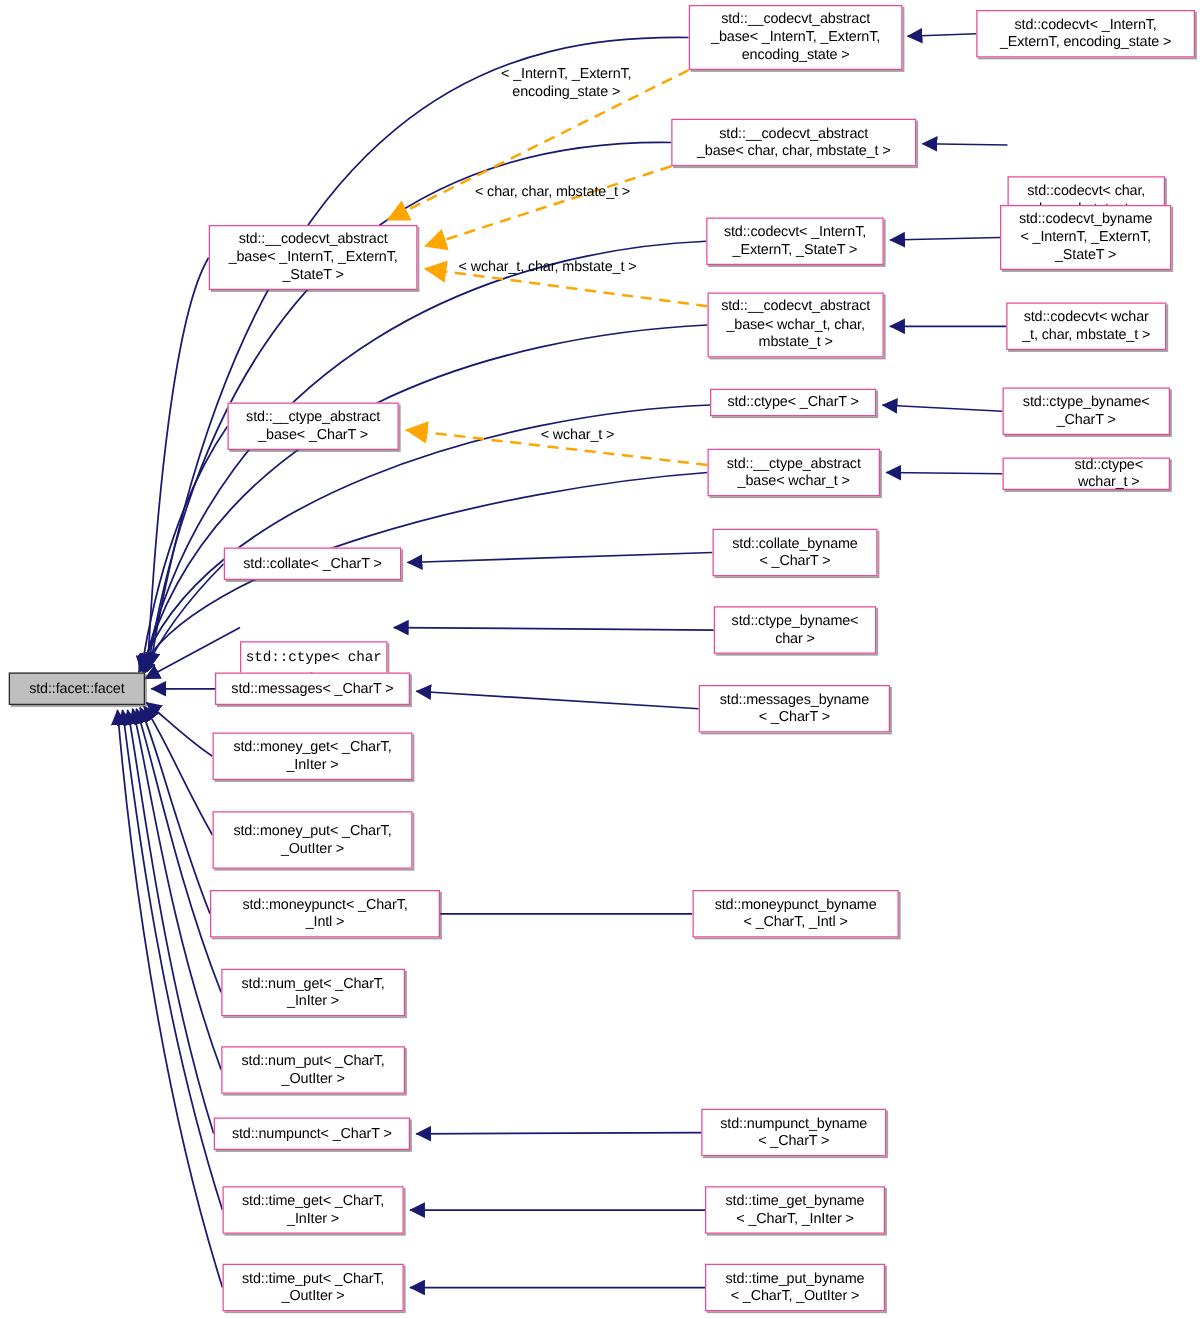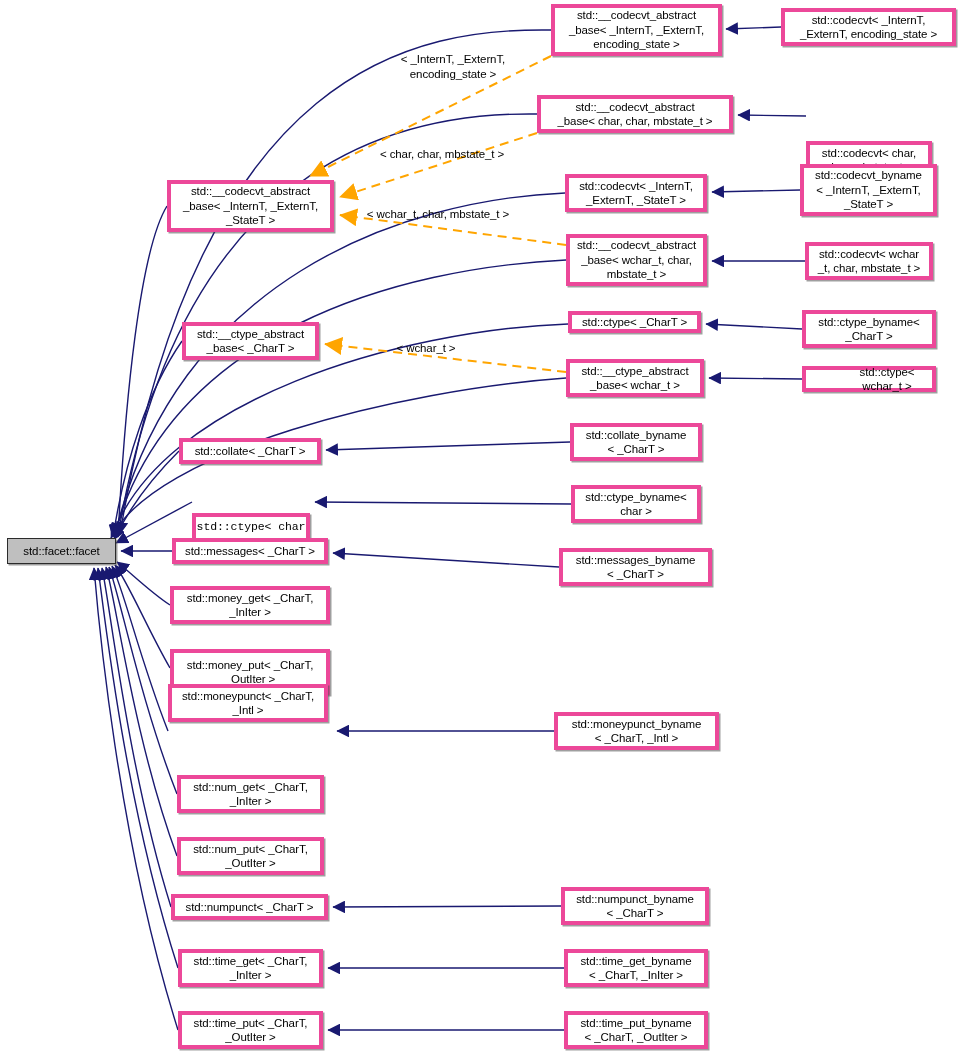--- a/index.html
+++ b/index.html
@@ -19,21 +19,21 @@
     position: absolute;
     left: 0;
     top: 0;
     width: 963px;
     height: 1055px;
     pointer-events: none;
   }
   .node {
     position: absolute;
     box-sizing: border-box;
-    border: 4px solid #ec4899;
+    border: 1px solid #ec4899;
     background: #ffffff;
     color: #000000;
     font-size: 11.5px;
     line-height: 14.5px;
     text-align: center;
     display: flex;
     align-items: center;
     justify-content: center;
     white-space: pre-line;
     box-shadow: 1.5px 1.5px 0 rgba(80,80,80,0.55);
@@ -152,21 +152,21 @@
   <div class="node" style="left:192px; top:513px; width:118px; height:43px;font-family:Liberation Mono, monospace;">std::ctype&lt; char &gt;</div>
   <div class="node" style="left:571px; top:485px; width:130px; height:38px;">std::ctype_byname&lt;
 char &gt;</div>
   <div class="node" style="left:172px; top:538px; width:156px; height:26px;">std::messages&lt; _CharT &gt;</div>
   <div class="node" style="left:559px; top:548px; width:153px; height:38px;">std::messages_byname
 &lt; _CharT &gt;</div>
   <div class="node" style="left:170px; top:586px; width:160px; height:38px;">std::money_get&lt; _CharT,
 _InIter &gt;</div>
   <div class="node" style="left:170px; top:649px; width:160px; height:46px;">std::money_put&lt; _CharT,
 _OutIter &gt;</div>
-  <div class="node" style="left:168px; top:684px; width:160px; height:38px;text-align:center;">std::moneypunct&lt; _CharT,
+  <div class="node" style="left:168px; top:712px; width:184px; height:38px;text-align:center;">std::moneypunct&lt; _CharT,
 _Intl &gt;</div>
   <div class="node" style="left:554px; top:712px; width:165px; height:38px;">std::moneypunct_byname
 &lt; _CharT, _Intl &gt;</div>
   <div class="node" style="left:177px; top:775px; width:147px; height:38px;">std::num_get&lt; _CharT,
 _InIter &gt;</div>
   <div class="node" style="left:177px; top:837px; width:147px; height:38px;">std::num_put&lt; _CharT,
 _OutIter &gt;</div>
   <div class="node" style="left:171px; top:894px; width:157px; height:26px;">std::numpunct&lt; _CharT &gt;</div>
   <div class="node" style="left:561px; top:887px; width:148px; height:38px;">std::numpunct_byname
 &lt; _CharT &gt;</div>
@@ -176,15 +176,15 @@
 &lt; _CharT, _InIter &gt;</div>
   <div class="node" style="left:178px; top:1011px; width:145px; height:38px;">std::time_put&lt; _CharT,
 _OutIter &gt;</div>
   <div class="node" style="left:564px; top:1011px; width:144px; height:38px;">std::time_put_byname
 &lt; _CharT, _OutIter &gt;</div>
 
   <div class="edge-label" style="left:373px; top:52px; width:160px;">&lt; _InternT, _ExternT,
 encoding_state &gt;</div>
   <div class="edge-label" style="left:367px; top:147px; width:150px;">&lt; char, char, mbstate_t &gt;</div>
   <div class="edge-label" style="left:354px; top:207px; width:168px;">&lt; wchar_t, char, mbstate_t &gt;</div>
-  <div class="edge-label" style="left:385px; top:341px; width:82px;">&lt; wchar_t &gt;</div>
+  <div class="edge-label" style="left:421px; top:341px; width:82px;">&lt; wchar_t &gt;</div>
 
 </div>
 
 </body></html>

